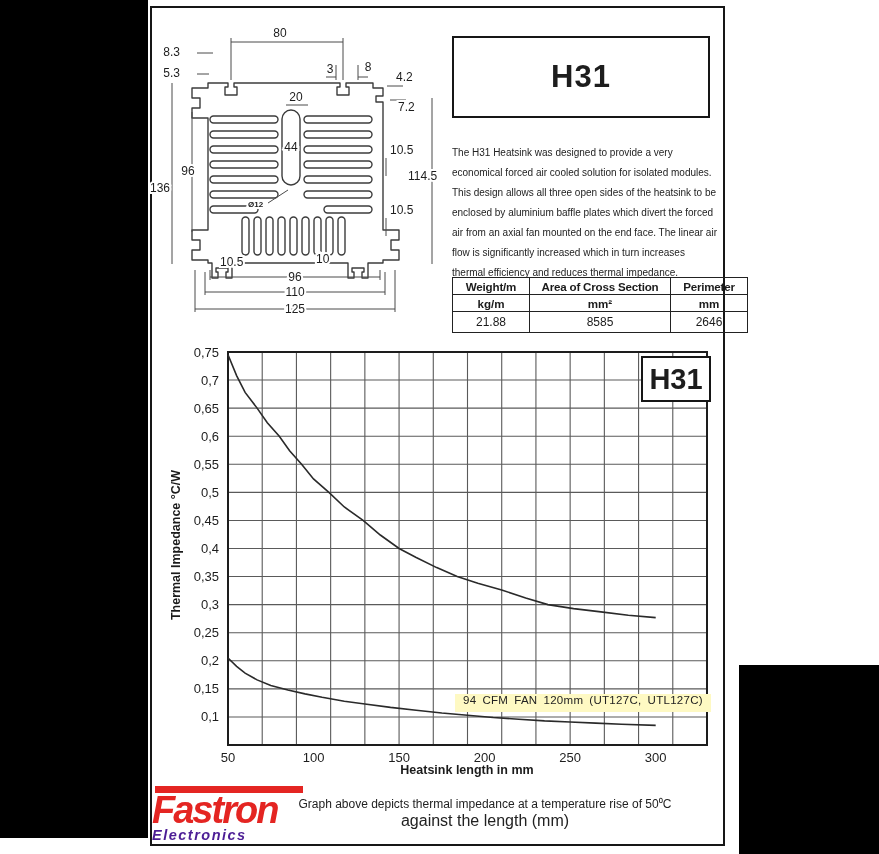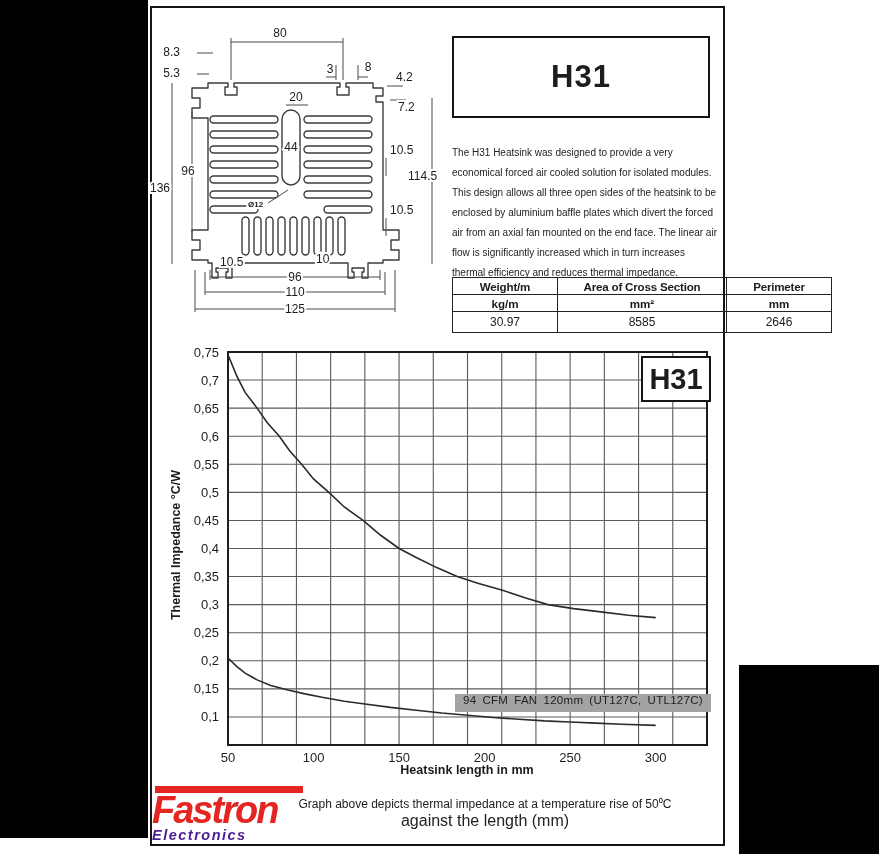--- a/index.html
+++ b/index.html
@@ -10,30 +10,30 @@
   #page{left:150px;top:6px;width:571px;height:836px;border:2px solid #161616;background:#fff;}
   
   #title-box{left:452px;top:36px;width:254px;height:78px;border:2px solid #161616;
              display:flex;flex-direction:column;align-items:center;justify-content:center;}
   #title-box .t1{font-size:31px;font-weight:bold;line-height:34px;letter-spacing:1px;}
   #title-box .t2{font-size:31px;font-weight:bold;line-height:36px;letter-spacing:1px;}
   
   #descr{left:452px;top:143px;width:266px;font-size:10px;line-height:20px;color:#222;}
   
   #spec{left:452px;top:277px;border-collapse:collapse;}
-  #spec td{border:1.6px solid #222;text-align:center;padding:0 21px;color:#1b1b1b;}
+  #spec td{border:1.6px solid #222;text-align:center;padding:0 7px;color:#1b1b1b;}
   #spec tr.hd td{font-weight:bold;font-size:11.6px;height:16px;letter-spacing:-0.2px;}
   #spec tr.un td{font-weight:bold;font-size:11.6px;height:16px;}
   #spec tr.va td{font-size:12px;height:20px;}
   #spec td.c1{width:62px;} #spec td.c2{width:126px;} #spec td.c3{width:62px;margin-left:28px;}
   
   #chart-wrap{left:160px;top:344px;width:570px;height:445px;}
   #chart-h31{left:641px;top:356px;width:66px;height:42px;border:2px solid #161616;background:#fff;
              display:flex;align-items:center;justify-content:center;font-size:29px;font-weight:bold;}
-  #fan-note{left:455px;top:694px;width:256px;height:18px;background:#a3a3a3;text-align:center;
+  #fan-note{left:455px;top:694px;width:256px;height:18px;background:#fef9c3;text-align:center;
             font-size:11.5px;color:#222;letter-spacing:0.3px;word-spacing:2.5px;white-space:nowrap;}
   #ylabel{left:46px;top:537px;width:262px;height:16px;transform:rotate(-90deg);
           font-size:12.5px;font-weight:bold;text-align:center;color:#1b1b1b;}
   #xlabel{left:356px;top:763px;width:222px;text-align:center;font-size:12.5px;font-weight:bold;color:#1b1b1b;}
   
   #caption1{left:270px;top:795px;width:430px;text-align:center;font-size:12px;color:#222;}
   #caption2{left:270px;top:812px;width:430px;text-align:center;font-size:16px;color:#222;}
   
   #logo{left:152px;top:786px;width:152px;}
   #logo .bar{width:148px;height:7px;background:#e42522;margin-left:3px;}
@@ -171,21 +171,21 @@
     <td class="c1">Weight/m</td>
     <td class="c2">Area of Cross Section</td>
     <td class="c3">Perimeter</td>
   </tr>
   <tr class="un">
     <td>kg/m</td>
     <td>mm²</td>
     <td>mm</td>
   </tr>
   <tr class="va">
-    <td>30.97</td>
+    <td>21.88</td>
     <td>8585</td>
     <td>2646</td>
   </tr>
 </tbody>
   </table>
 
 <div class="abs" id="chart-wrap">
   <svg id="chart-svg" width="570" height="445" viewBox="0 0 570 445">
       <line x1="68" y1="8" x2="68" y2="401" stroke="#5a5a5a" stroke-width="1.1"></line>
       <line x1="102.21428571428572" y1="8" x2="102.21428571428572" y2="401" stroke="#5a5a5a" stroke-width="1.1"></line>

